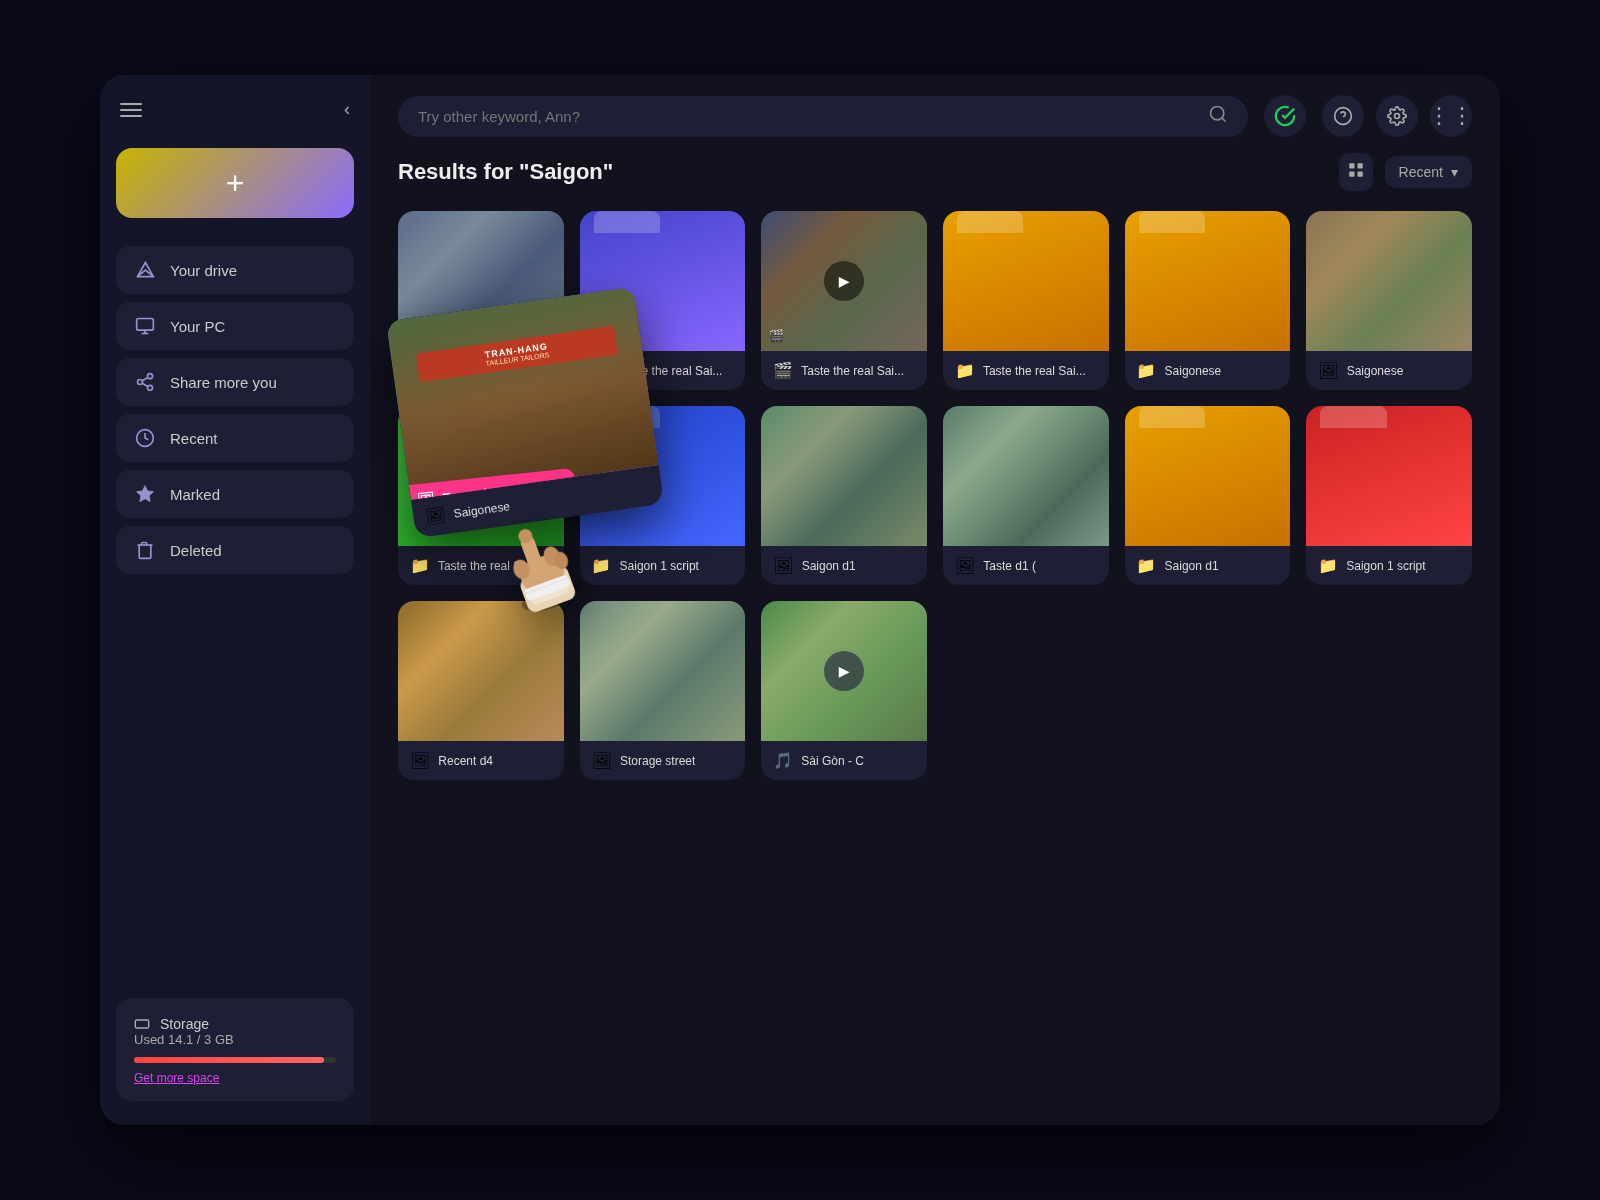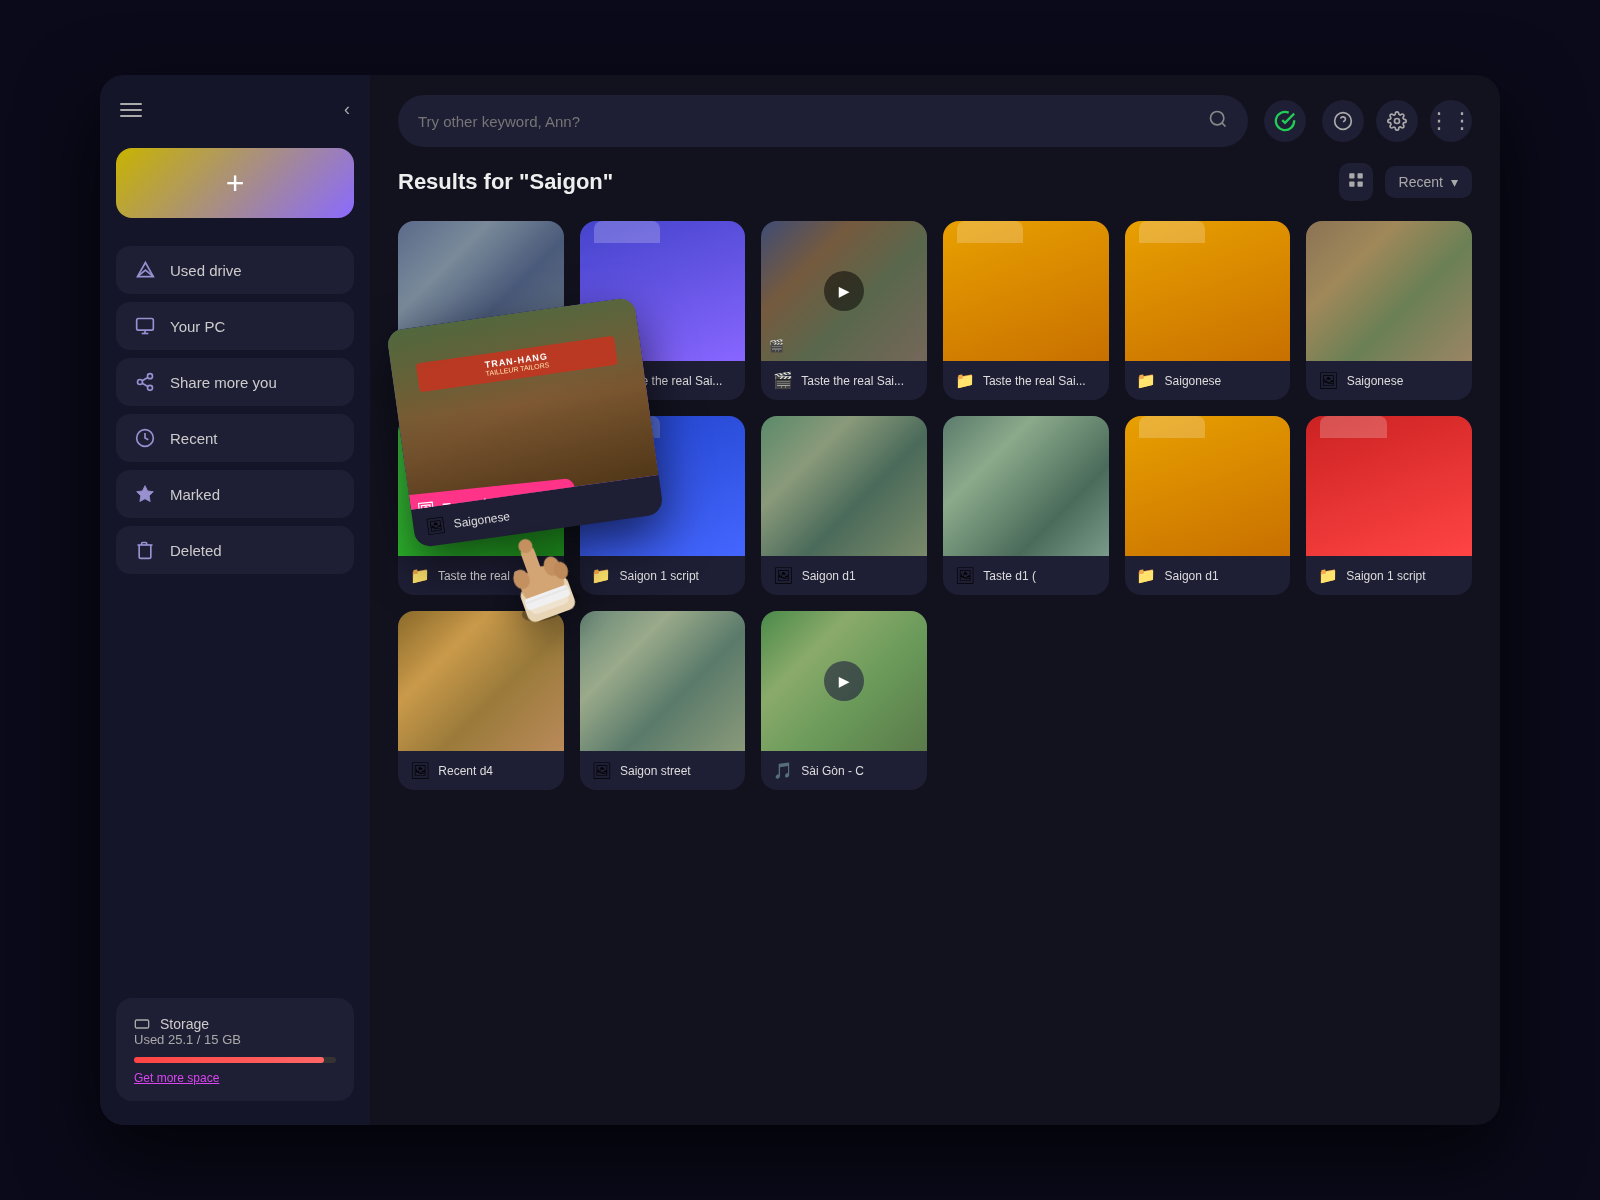--- a/index.html
+++ b/index.html
@@ -139,21 +139,21 @@
     .header {
       display: flex;
       align-items: center;
       padding: 20px 28px 16px;
       gap: 16px;
     }
     .search-bar {
       flex: 1;
       background: #1e1e35;
       border-radius: 30px;
-      height: 52px;
+      height: 41px;
       display: flex;
       align-items: center;
       padding: 2px 20px;
       gap: 12px;
     }
     .search-input {
       flex: 1;
       background: transparent;
       border: none;
       outline: none;
@@ -424,21 +424,21 @@
 
     <div class="new-button">+</div>
 
     <div class="nav-item">
       <div class="nav-icon">
         <svg width="20" height="20" viewBox="0 0 24 24" fill="none" stroke="#9990d0" stroke-width="2">
           <path d="M22 20l-9.5-17L3 20h19z"></path>
           <path d="M3 20l9.5-8 9.5 8"></path>
         </svg>
       </div>
-      <span>Used drive</span>
+      <span>Your drive</span>
     </div>
 
     <div class="nav-item">
       <div class="nav-icon">
         <svg width="20" height="20" viewBox="0 0 24 24" fill="none" stroke="#9990d0" stroke-width="2">
           <rect x="2" y="3" width="20" height="14" rx="2"></rect>
           <line x1="8" y1="21" x2="16" y2="21"></line>
           <line x1="12" y1="17" x2="12" y2="21"></line>
         </svg>
       </div>
@@ -488,21 +488,21 @@
     </div>
 
     <div class="storage-card">
       <div class="storage-title">
         <svg width="16" height="16" viewBox="0 0 24 24" fill="none" stroke="#aaa" stroke-width="2">
           <rect x="2" y="6" width="20" height="12" rx="2"></rect>
           <line x1="6" y1="12" x2="6" y2="12"></line>
         </svg>
         <span>Storage</span>
       </div>
-      <div class="storage-info">Used 25.1 / 15 GB</div>
+      <div class="storage-info">Used 14.1 / 3 GB</div>
       <div class="storage-bar-bg">
         <div class="storage-bar-fill"></div>
       </div>
       <div class="get-more-link">Get more space</div>
     </div>
   </div>
 
   <div class="main">
 
     <div class="header">
@@ -706,21 +706,21 @@
             <span class="file-name">Recent d4</span>
           </div>
         </div>
 
         <div class="file-card">
           <div class="file-card-thumb">
             <div class="photo-placeholder img-vendor" style="width:100%;height:100%;"></div>
           </div>
           <div class="file-card-info">
             <span class="file-type-icon">🖼</span>
-            <span class="file-name">Saigon street</span>
+            <span class="file-name">Storage street</span>
           </div>
         </div>
 
         <div class="file-card">
           <div class="file-card-thumb" style="position:relative;">
             <div class="photo-placeholder img-fruits" style="width:100%;height:100%;"></div>
             <div class="play-btn-overlay" style="background:rgba(30,30,60,0.6);">▶</div>
           </div>
           <div class="file-card-info">
             <span class="file-type-icon" style="color:#cc66ff;">🎵</span>

